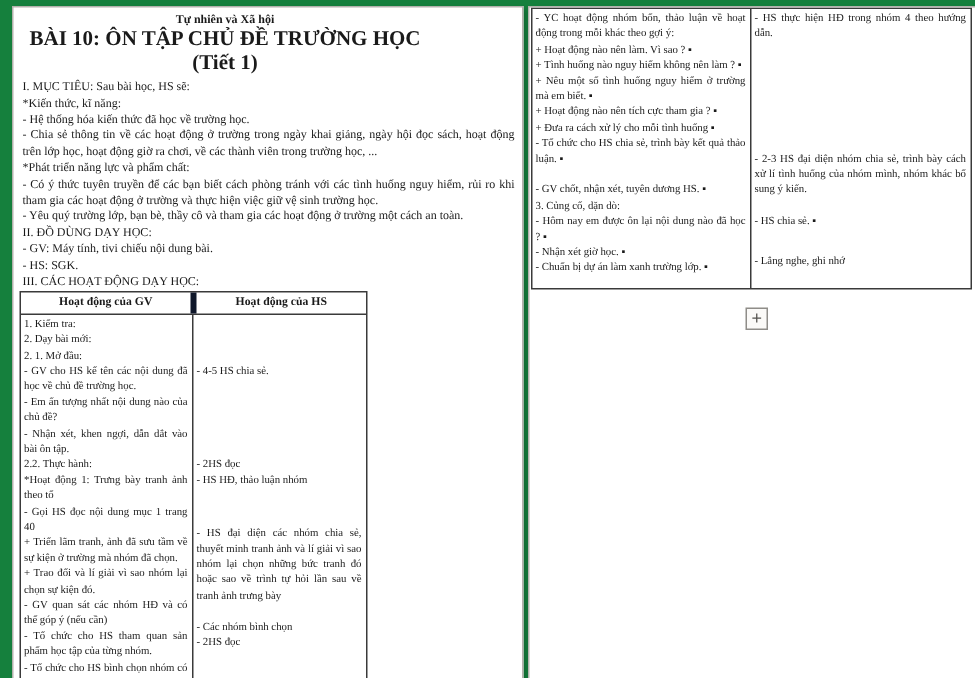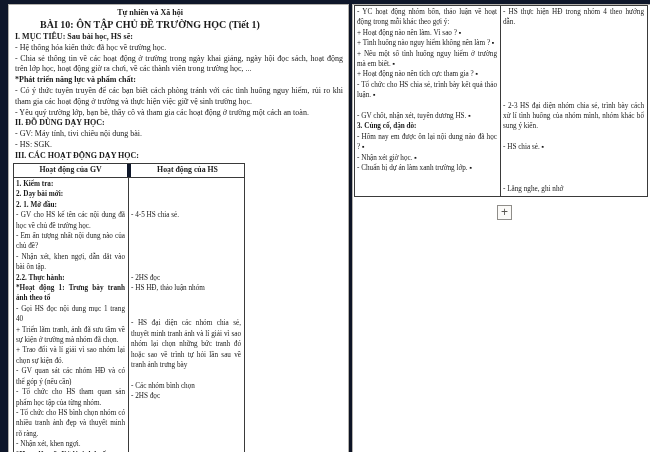--- a/index.html
+++ b/index.html
@@ -1,38 +1,38 @@
 <!DOCTYPE html>
 <html><head>
 <meta charset="utf-8">
 <style>
   html,body{margin:0;padding:0;}
   .canvas{
     position:relative;
     width:650px;height:452px;
-    background:#0f172a;
+    background:#15803d;
     overflow:hidden;
     font-family:"Liberation Serif","DejaVu Serif",serif;
     color:#1a1a1a;
   }
   .page{
     position:absolute;top:4px;
     background:#ffffff;
     border:1px solid #b3b1ac;
     box-shadow:2px 2px 3px rgba(0,0,0,.18);
     overflow:hidden;
     box-sizing:border-box;
   }
   .page1{left:8px;width:341px;height:468px;}
   .page2{left:352px;width:300px;height:468px;}
 
   .heading{width:282px;margin-top:3px;}
   .heading p{margin:0;text-align:center;font-weight:bold;}
   .subject{font-size:8px;}
-  .title{font-size:10px;margin-top:2px !important;}
+  .title{font-size:14px;margin-top:2px !important;}
 
   .intro{
     margin:2px 5px 0 6px;
     font-size:8px;line-height:10.8px;
     text-align:justify;
   }
   .intro p{margin:0;}
 
   .tbl{
     margin:1px 0 0 4px;
@@ -41,21 +41,21 @@
     font-size:7.2px;line-height:10.4px;
     box-sizing:border-box;
   }
   .tbl-head{display:flex;border-bottom:1px solid #3a3a3a;font-weight:bold;}
   .tbl-head .th{flex:1;text-align:center;padding:1px 0 2px 0;font-size:7.8px;}
   .tbl-head .th + .th{border-left:4px solid #0f172a;}
   .tbl-body{display:flex;align-items:stretch;}
   .col{width:50%;padding:1px 3px 2px 2px;box-sizing:border-box;text-align:justify;}
   .col.gv{border-right:1px solid #3a3a3a;}
   .col p{margin:0;}
-  .b{font-weight:bold;}
+  .b{font-weight:normal;}
 
   .tbl2{
     margin:0 0 0 1px;
     width:294px;
   }
   .tbl-body2{min-height:186px;}
 
   .plus{
     position:absolute;left:497px;top:205px;
     width:15px;height:15px;
@@ -74,20 +74,21 @@
 
 <div class="canvas">
 
   <div class="page page1">
     <div class="heading">
       <p class="subject">Tự nhiên và Xã hội</p>
       <p class="title">BÀI 10: ÔN TẬP CHỦ ĐỀ TRƯỜNG HỌC (Tiết 1)</p>
     </div>
     <div class="intro" id="intro">
         <p class="b">I. MỤC TIÊU: Sau bài học, HS sẽ:</p>
+        <p class="b">*Kiến thức, kĩ năng:</p>
         <p class="">- Hệ thống hóa kiến thức đã học về trường học.</p>
         <p class="">- Chia sẻ thông tin về các hoạt động ở trường trong ngày khai giảng, ngày hội đọc sách, hoạt động trên lớp học, hoạt động giờ ra chơi, về các thành viên trong trường học, ...</p>
         <p class="b">*Phát triển năng lực và phẩm chất:</p>
         <p class="">- Có ý thức tuyên truyền để các bạn biết cách phòng tránh với các tình huống nguy hiểm, rủi ro khi tham gia các hoạt động ở trường và thực hiện việc giữ vệ sinh trường học.</p>
         <p class="">- Yêu quý trường lớp, bạn bè, thầy cô và tham gia các hoạt động ở trường một cách an toàn.</p>
         <p class="b">II. ĐỒ DÙNG DẠY HỌC:</p>
         <p class="">- GV: Máy tính, tivi chiếu nội dung bài.</p>
         <p class="">- HS: SGK.</p>
         <p class="b">III. CÁC HOẠT ĐỘNG DẠY HỌC:</p>
       </div>
@@ -130,32 +131,33 @@
 
   <div class="page page2">
     <div class="tbl tbl2">
       <div class="tbl-body tbl-body2">
         <div class="col gv" id="p2gv">
             <p class="">- YC hoạt động nhóm bốn, thảo luận về hoạt động trong mỗi khác theo gợi ý:</p>
             <p class="">+ Hoạt động nào nên làm. Vì sao ? ▪</p>
             <p class="">+ Tình huống nào nguy hiểm không nên làm ? ▪</p>
             <p class="">+ Nêu một số tình huống nguy hiểm ở trường mà em biết. ▪</p>
             <p class="">+ Hoạt động nào nên tích cực tham gia ? ▪</p>
+            <p class="">+ Đưa ra cách xử lý cho mỗi tình huống ▪</p>
             <p class="">- Tổ chức cho HS chia sẻ, trình bày kết quả thảo luận. ▪</p>
             <p class="" style="margin-top: 10.4px;">- GV chốt, nhận xét, tuyên dương HS. ▪</p>
             <p class="b">3. Củng cố, dặn dò:</p>
             <p class="">- Hôm nay em được ôn lại nội dung nào đã học ? ▪</p>
             <p class="">- Nhận xét giờ học. ▪</p>
             <p class="">- Chuẩn bị dự án làm xanh trường lớp. ▪</p>
           </div>
         <div class="col hs" id="p2hs">
             <p class="">- HS thực hiện HĐ trong nhóm 4 theo hướng dẫn.</p>
             <p class="" style="margin-top: 72.8px;">- 2-3 HS đại diện nhóm chia sẻ, trình bày cách xử lí tình huống của nhóm mình, nhóm khác bổ sung ý kiến.</p>
             <p class="" style="margin-top: 10.4px;">- HS chia sẻ. ▪</p>
-            <p class="" style="margin-top: 31px;">- Lắng nghe, ghi nhớ</p>
+            <p class="" style="margin-top: 16px;">- Lắng nghe, ghi nhớ</p>
           </div>
       </div>
     </div>
   </div>
 
   <div class="plus">+</div>
 
 </div>
 
 </body></html>

